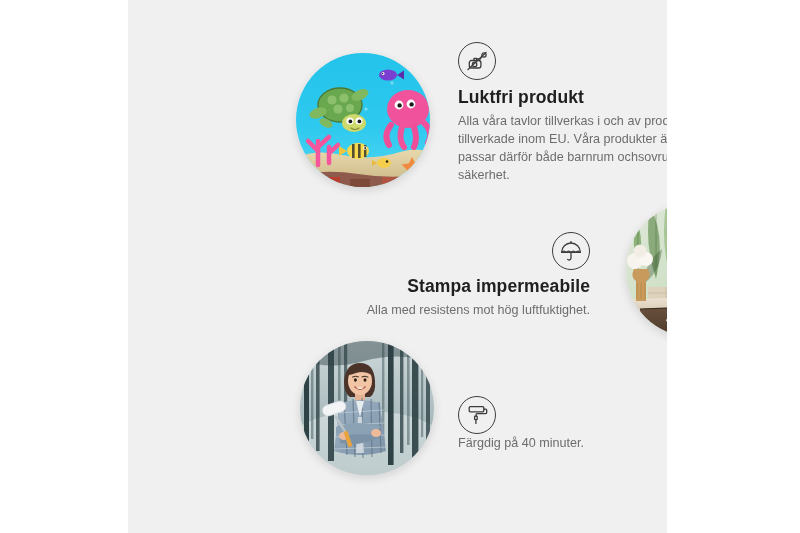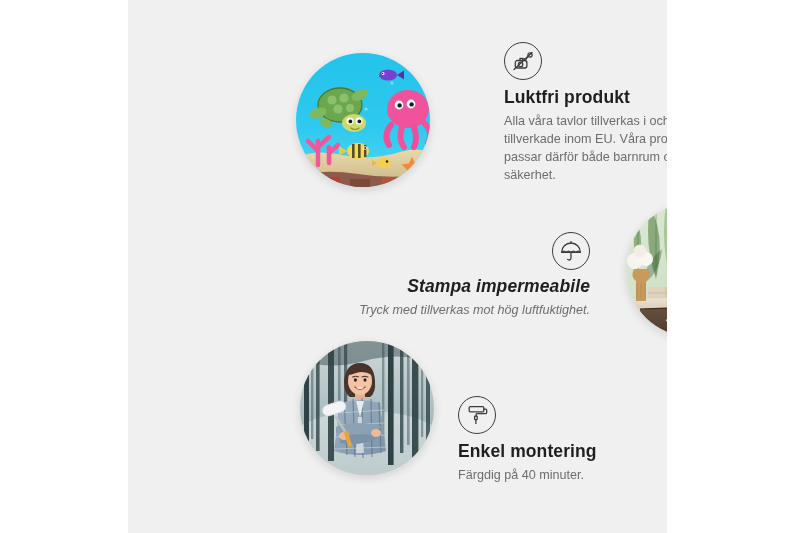--- a/index.html
+++ b/index.html
@@ -67,25 +67,25 @@
     line-height: 1.2;
   }
   .feature p {
     margin: 0;
     font-size: 12.6px;
     line-height: 1.43;
     color: #6d6d6d;
   }
 
   
-  #feature-odour { left: 330px; top: 42px; width: 292px; text-align: left; margin-left: 46px; }
+  #feature-odour { left: 330px; top: 42px; width: 292px; text-align: left; }
   #feature-odour .icon-wrap { margin-left: 0; }
 
   
-  #feature-water { left: 210px; top: 232px; width: 252px; text-align: right; font-style: italic; }
+  #feature-water { left: 210px; top: 232px; width: 252px; text-align: right; }
   #feature-water .icon-wrap { margin-left: auto; margin-right: 0; }
   #feature-water h3 { margin-top: 6px; }
 
   
   #feature-mount { left: 330px; top: 396px; width: 280px; text-align: left; }
 </style>
 </head>
 <body>
 
 <div id="stage">
@@ -375,30 +375,29 @@
           <path d="M2.6 13.4 a9.4 9.4 0 0 1 18.8 0 z"></path>
           <path d="M2.6 13.4 q2.35 -2.6 4.7 0"></path>
           <path d="M7.3 13.4 q2.35 -2.6 4.7 0"></path>
           <path d="M12 13.4 q2.35 -2.6 4.7 0"></path>
           <path d="M16.7 13.4 q2.35 -2.6 4.7 0"></path>
           <path d="M12 13.4 v5.6 a2 2 0 0 1 -3.4 1.4"></path>
           <path d="M12 4 v-1.4"></path>
         </svg>
       </div>
       <h3>Stampa impermeabile</h3>
-      <p>Tryck med tillverkas mot hög luftfuktighet.</p>
+      <p>Alla med resistens mot hög luftfuktighet.</p>
     </div>
 
     <div class="feature" id="feature-mount">
       <div class="icon-wrap">
         <svg width="24" height="24" viewBox="0 0 24 24" fill="none" stroke="#3d3d3d" stroke-width="1.3" stroke-linecap="round" stroke-linejoin="round" aria-hidden="true">
           <rect x="4.2" y="3.6" width="14.6" height="5.2" rx="1.1"></rect>
           <path d="M18.8 6.2 h1.9 a1 1 0 0 1 1 1 v2.4 a1 1 0 0 1 -1 1 h-8.6 a1 1 0 0 0 -1 1 v1.6"></path>
           <rect x="9.6" y="13.2" width="2.6" height="3.4" rx="0.6"></rect>
           <path d="M10.9 16.6 v3.8"></path>
         </svg>
       </div>
-      <h3>Enkel montering</h3>
       <p>Färgdig på 40 minuter.</p>
     </div>
 
   </div>
 </div>
 
 </body></html>

